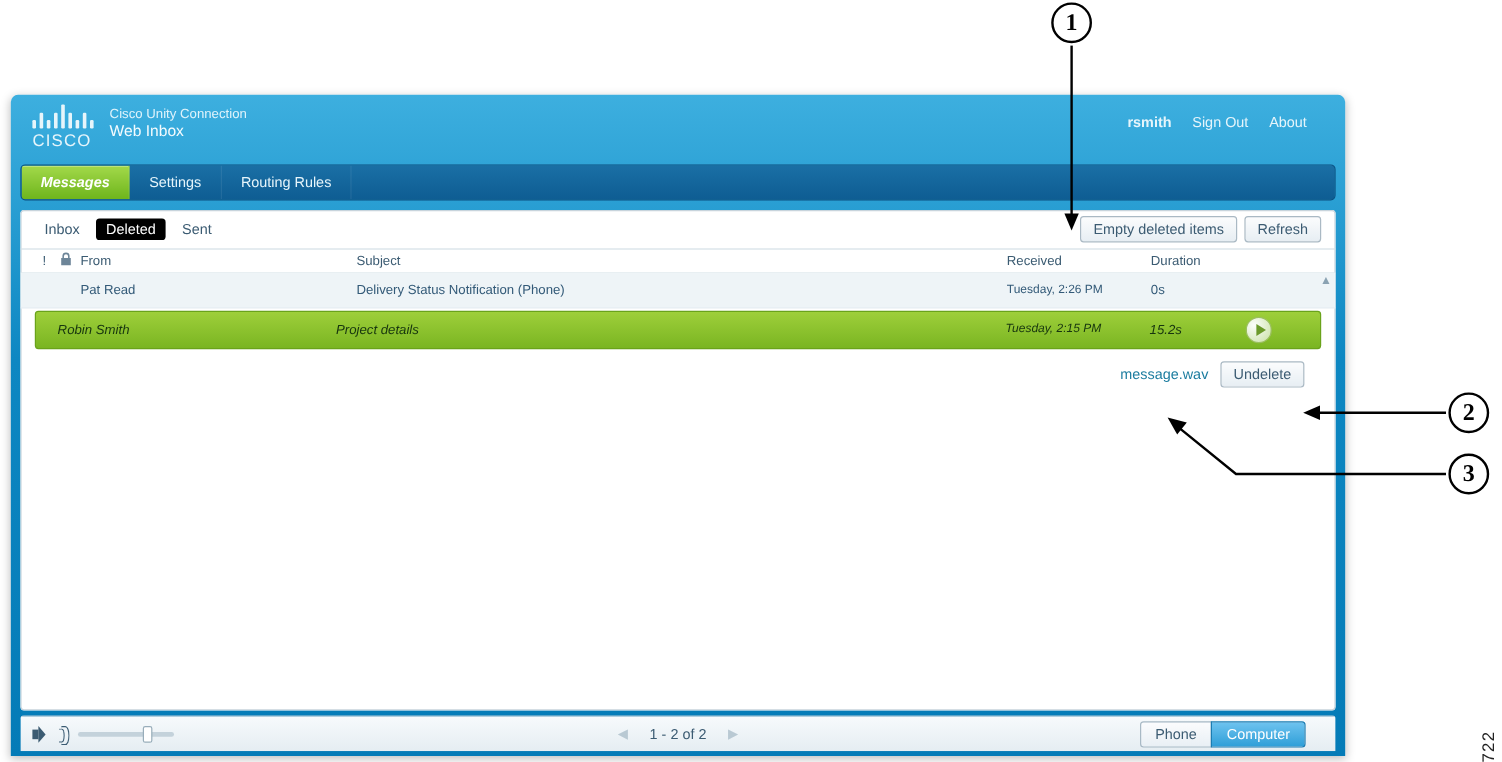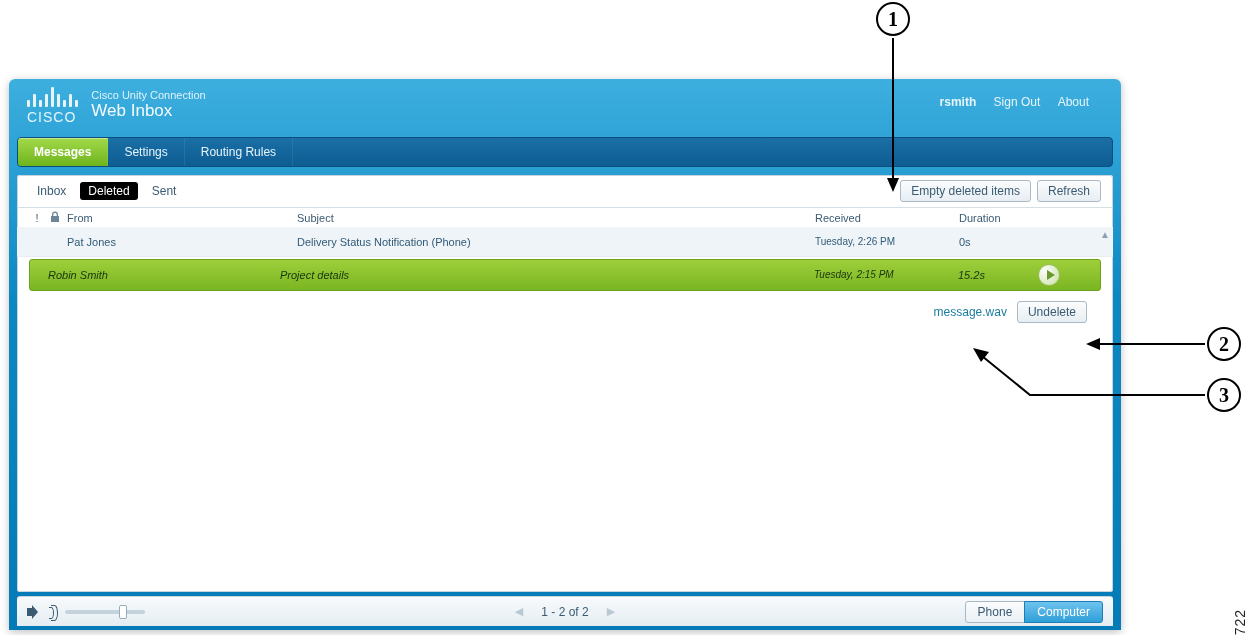--- a/index.html
+++ b/index.html
@@ -53,21 +53,21 @@
     color: #e6f5fb;
     margin-top: 2px;
     font-weight: normal;
   }
   .brand-text {
     display: inline-block;
     vertical-align: top;
     margin-top: 2px;
   }
   .brand-small { font-size: 11px; color: #dff3fb; }
-  .brand-large { font-size: 17px; color: #f4fbfe; }
+  .brand-large { font-size: 13px; color: #f4fbfe; }
   .header-right {
     position: absolute;
     right: 32px;
     top: 16px;
     font-size: 12px;
   }
   .header-right span, .header-right a {
     color: #e6f5fb;
     margin-left: 14px;
     text-decoration: none;
@@ -91,20 +91,21 @@
     color: #e6f5fb;
     font-size: 12px;
     cursor: pointer;
     border-right: 1px solid rgba(255,255,255,0.08);
   }
   .nav-tab.active {
     background: linear-gradient(to bottom, #a3d94a, #6eb51c);
     color: #fff;
     font-weight: bold;
     box-shadow: inset 0 1px 0 rgba(255,255,255,0.4);
+    font-style: italic;
   }
 
   
   .content-panel {
     position: absolute;
     left: 8px; right: 8px; top: 96px; bottom: 38px;
     background: #fff;
     border-radius: 3px;
     box-shadow: inset 0 0 0 1px #c8d4dc;
     overflow: hidden;
@@ -146,21 +147,21 @@
     border-bottom: 1px solid #d5dfe6;
     height: 20px;
     font-size: 11px;
     color: #3b5b72;
     padding: 0 12px;
   }
   .col-flag { width: 16px; text-align:center; }
   .col-lock { width: 20px; text-align:center; }
   .col-from { width: 232px; padding-left: 2px; }
   .col-subj { flex: 1; }
-  .col-recv { width: 144px; }
+  .col-recv { width: 120px; }
   .col-dur  { width: 80px; }
   .col-play { width: 50px; }
   .col-scroll { width: 12px; }
 
   .msg-list { position: absolute; left:0; right:0; top:52px; bottom:0; overflow:hidden; }
 
   .msg-row {
     display: flex;
     align-items: center;
     padding: 4px 12px;
@@ -229,21 +230,21 @@
   .vol-waves { position:relative; width:10px; height:16px; margin-right:6px;}
   .vol-waves::before, .vol-waves::after {
     content:''; position:absolute; border:1px solid #3b5b72; border-left:none; border-radius:0 50% 50% 0;
   }
   .vol-waves::before { left:0; top:3px; width:4px; height:10px;}
   .vol-waves::after { left:2px; top:1px; width:6px; height:14px;}
   .slider-track { width:80px; height:4px; background:#c4d2db; border-radius:2px; position:relative; }
   .slider-thumb { position:absolute; left:54px; top:-5px; width:8px; height:14px; background:#fff; border:1px solid #98adba; border-radius:2px; }
   .pager { position:absolute; left:50%; transform:translateX(-50%); display:flex; align-items:center; gap:18px; }
   .pager .tri { color:#b9c9d3; cursor:pointer; font-size:11px; user-select:none; }
-  .tog-group { position:absolute; right:10px; display:flex; }
+  .tog-group { position:absolute; right:25px; display:flex; }
   .tog {
     border:1px solid #a8b9c5; padding:3px 12px; font-size:12px; background:linear-gradient(#fbfcfd,#e9f0f5); color:#3b5b72; cursor:pointer;
   }
   .tog:first-child { border-radius:3px 0 0 3px; }
   .tog:last-child { border-radius:0 3px 3px 0; margin-left:-1px; }
   .tog.active { background: linear-gradient(#6ec3ef,#2f9fd8); color:#fff; border-color:#1b7db3; }
 
   
   .callout-circle {
     position:absolute; width:34px; height:34px; border:2.5px solid #000; border-radius:50%;
@@ -320,21 +321,21 @@
       <div class="col-play"></div>
       <div class="col-scroll"></div>
     </div>
 
     <div class="msg-list">
       <div class="scroll-arrow">▲</div>
 
       <div class="msg-row">
         <div class="col-flag"></div>
         <div class="col-lock"></div>
-        <div class="col-from">Pat Jones</div>
+        <div class="col-from">Pat Read</div>
         <div class="col-subj">Delivery Status Notification (Phone)</div>
         <div class="col-recv">Tuesday, 2:26 PM</div>
         <div class="col-dur">0s</div>
         <div class="col-play"></div>
         <div class="col-scroll"></div>
       </div>
 
       <div class="msg-row selected">
         <div class="col-from">Robin Smith</div>
         <div class="col-subj">Project details</div>

